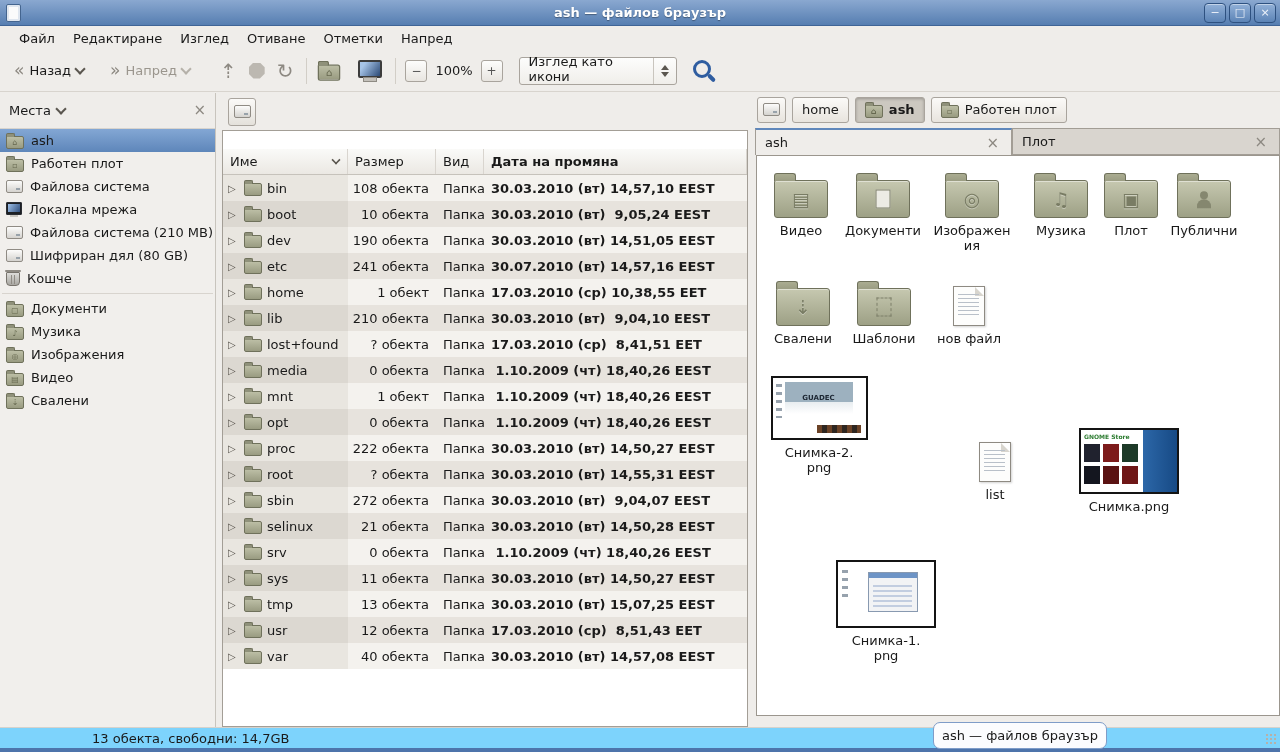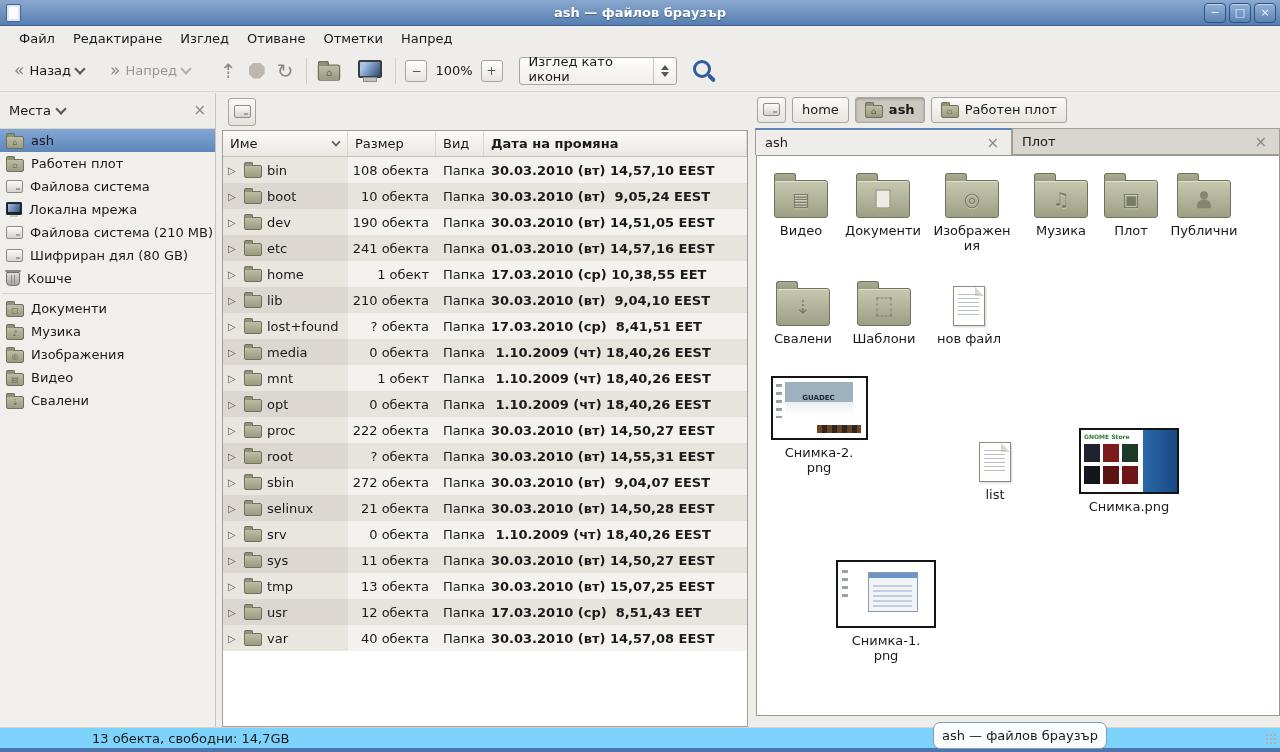--- a/index.html
+++ b/index.html
@@ -83,21 +83,21 @@
   .side-item.selected{background:linear-gradient(#83a7d4,#5e86ba);}
   .side-sep{height:1px;background:#d8d4ce;margin:3px 2px;}
 
   
   .tree-pane{position:absolute;left:222px;top:0;width:526px;bottom:0;}
   .tree-top{height:37px;display:flex;align-items:center;padding-left:6px;}
   .mini-btn{width:26px;height:26px;border:1px solid #a9a49d;border-radius:3px;
     background:linear-gradient(#fbfaf8,#e4e1db);display:flex;align-items:center;justify-content:center;}
   .tree-table{position:absolute;left:0;right:0;top:37px;bottom:0;background:#fff;
     border:1px solid #a39e96;box-sizing:border-box;overflow:hidden;}
-  .thead{display:flex;height:25px;background:linear-gradient(#fafaf8,#ebe8e3);border-bottom:1px solid #c6c2bb;}
+  .thead{display:flex;height:25px;background:linear-gradient(#fafaf8,#ebe8e3);border-bottom:1px solid #c6c2bb;margin-top:18px;}
   .thcell{display:flex;align-items:center;padding:0 7px;border-right:1px solid #d9d5cf;box-sizing:border-box;}
   .thcell .chev{margin-left:auto;transform:rotate(45deg) scale(.8);}
   .c-name{width:125px;}.c-size{width:88px;}.c-type{width:48px;}.c-date{flex:1;font-weight:bold;}
   .trow{display:flex;height:26px;align-items:stretch;}
   .tcell{display:flex;align-items:center;padding:0 7px;box-sizing:border-box;white-space:pre;}
   .trow .c-size{justify-content:flex-end;}
   .trow.odd  .c-name{background:#e9e6e0;} .trow.odd  .c-size,.trow.odd  .c-type,.trow.odd  .c-date{background:#f4f2ee;}
   .trow.even .c-name{background:#dcd8d1;} .trow.even .c-size,.trow.even .c-type,.trow.even .c-date{background:#e7e3dd;}
   .trow .c-name{gap:5px;padding-left:5px;}
   .expander{color:#5a564f;font-size:10px;width:11px;flex:none;}
@@ -338,21 +338,21 @@
             <div class="trow odd">
               <div class="tcell c-name"><span class="expander">▷</span><span class="ic ic-sm-folder"></span><span class="tname">dev</span></div>
               <div class="tcell c-size">190 обекта</div>
               <div class="tcell c-type">Папка</div>
               <div class="tcell c-date">30.03.2010 (вт) 14,51,05 EEST</div>
             </div>
             <div class="trow even">
               <div class="tcell c-name"><span class="expander">▷</span><span class="ic ic-sm-folder"></span><span class="tname">etc</span></div>
               <div class="tcell c-size">241 обекта</div>
               <div class="tcell c-type">Папка</div>
-              <div class="tcell c-date">01.03.2010 (вт) 14,57,16 EEST</div>
+              <div class="tcell c-date">30.07.2010 (вт) 14,57,16 EEST</div>
             </div>
             <div class="trow odd">
               <div class="tcell c-name"><span class="expander">▷</span><span class="ic ic-sm-folder"></span><span class="tname">home</span></div>
               <div class="tcell c-size">1 обект</div>
               <div class="tcell c-type">Папка</div>
               <div class="tcell c-date">17.03.2010 (ср) 10,38,55 EET</div>
             </div>
             <div class="trow even">
               <div class="tcell c-name"><span class="expander">▷</span><span class="ic ic-sm-folder"></span><span class="tname">lib</span></div>
               <div class="tcell c-size">210 обекта</div>

